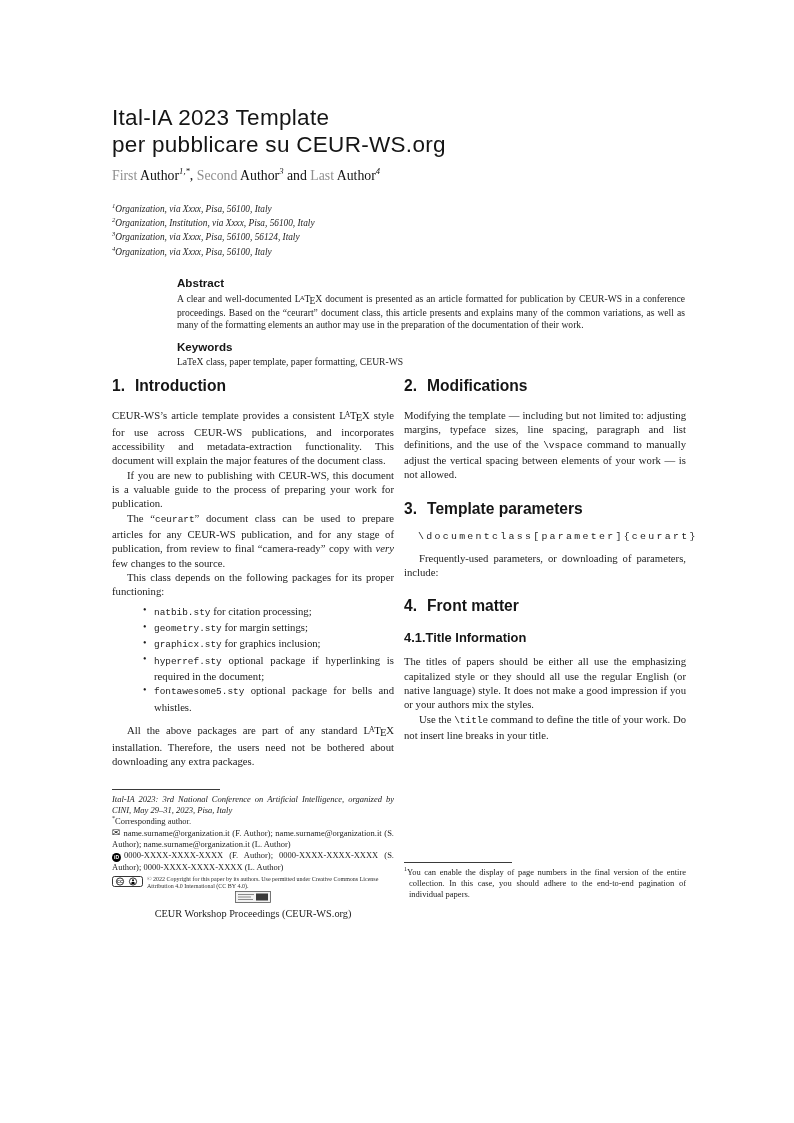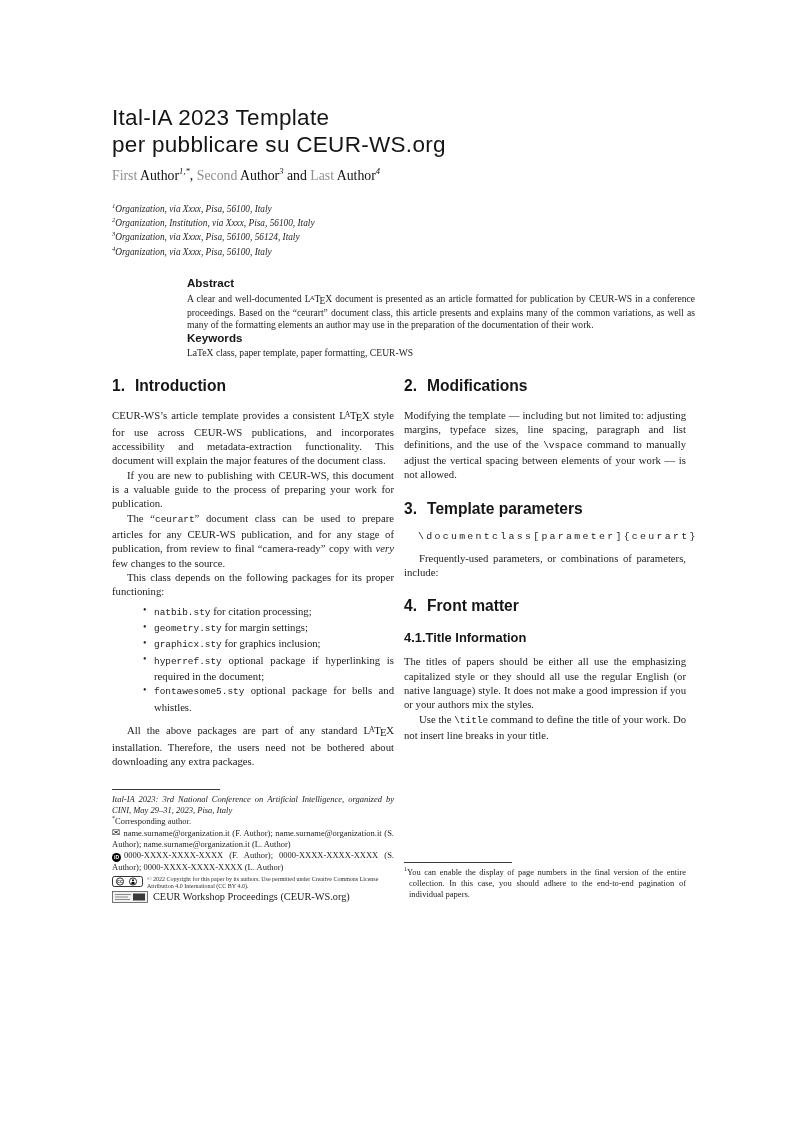--- a/index.html
+++ b/index.html
@@ -15,25 +15,25 @@
   .authors{position:absolute;left:112px;top:168px;font-size:13.8px;color:#101010;}
   .authors sup{font-size:8.6px;font-style:italic;line-height:0;}
   .gray{color:#8f8f8f;}
 
   
   .affiliations{position:absolute;left:112px;top:202px;font-style:italic;
                 font-size:9.3px;line-height:14.2px;color:#1e1e1e;}
   .affiliations sup{font-size:6.6px;line-height:0;}
 
   
-  .abstract-block{position:absolute;left:187px;top:276px;width:508px;}
+  .abstract-block{position:absolute;left:177px;top:276px;width:508px;}
   .mini-heading{font-family:"Liberation Sans",sans-serif;font-weight:700;
                 font-size:11.6px;line-height:13px;color:#151515;margin:0 0 3px 0;}
   .mini-text{font-size:9.6px;line-height:12.2px;text-align:justify;color:#1d1d1d;margin:0;}
-  .keywords-gap{}
+  .keywords-gap{margin-top:9px;}
 
   
   .col{position:absolute;top:376px;width:282px;}
   .col-left{left:112px;height:540px;}
   .col-right{left:404px;height:540px;}
 
   .section-h{display:flex;gap:10px;font-family:"Liberation Sans",sans-serif;font-weight:700;
              font-size:15.6px;line-height:19px;color:#151515;margin:0 0 13px 0;}
   .section-h.spaced{margin-top:17px;}
   .subsection-h{display:flex;gap:0;font-family:"Liberation Sans",sans-serif;font-weight:700;
@@ -64,21 +64,21 @@
   .footnote sup{font-size:6px;}
 
   .envelope-icon{font-size:10px;margin-right:3px;font-family:"DejaVu Sans",sans-serif;}
   .orcid-icon{display:inline-block;width:9px;height:9px;border-radius:50%;background:#000;
               color:#fff;font:700 5px/9px "Liberation Sans",sans-serif;text-align:center;
               margin-right:3px;vertical-align:-1px;letter-spacing:0;}
   .link{color:inherit;text-decoration:none;cursor:pointer;}
 
   .cc-row{display:flex;gap:4px;align-items:flex-start;margin-top:3px;}
   .cc-fineprint{font-size:6px;line-height:6.9px;color:#2e2e2e;flex:1;text-align:left;}
-  .ceur-row{display:flex;gap:5px;align-items:center;margin-top:1px;}
+  .ceur-row{display:flex;gap:5px;align-items:center;margin-top:1px;flex-direction:column;}
   .ceur-text{font-size:10.3px;}
 </style>
 </head>
 <body>
 
 <div class="page">
 
   <div class="title-block">
     <div class="title-line">Ital-IA 2023 Template</div>
     <div class="title-line">per pubblicare su CEUR-WS.org</div>
@@ -153,21 +153,21 @@
       <span>2.</span>
       <span>Modifications</span>
     </h2>
     <p class="body-p">Modifying the template — including but not limited to: adjusting margins, typeface sizes, line spacing, paragraph and list definitions, and the use of the <span class="code">\vspace</span> command to manually adjust the vertical spacing between elements of your work — is not allowed.</p>
 
     <h2 class="section-h spaced">
       <span>3.</span>
       <span>Template parameters</span>
     </h2>
     <div class="code-display">\documentclass[parameter]{ceurart}</div>
-    <p class="body-p indent">Frequently-used parameters, or combinations of parameters, include:</p>
+    <p class="body-p indent">Frequently-used parameters, or downloading of parameters, include:</p>
 
     <h2 class="section-h spaced">
       <span>4.</span>
       <span>Front matter</span>
     </h2>
     <h3 class="subsection-h">
       <span>4.1.</span>
       <span>Title Information</span>
     </h3>
     <p class="body-p">The titles of papers should be either all use the emphasizing capitalized style or they should all use the regular English (or native language) style. It does not make a good impression if you or your authors mix the styles.</p>

